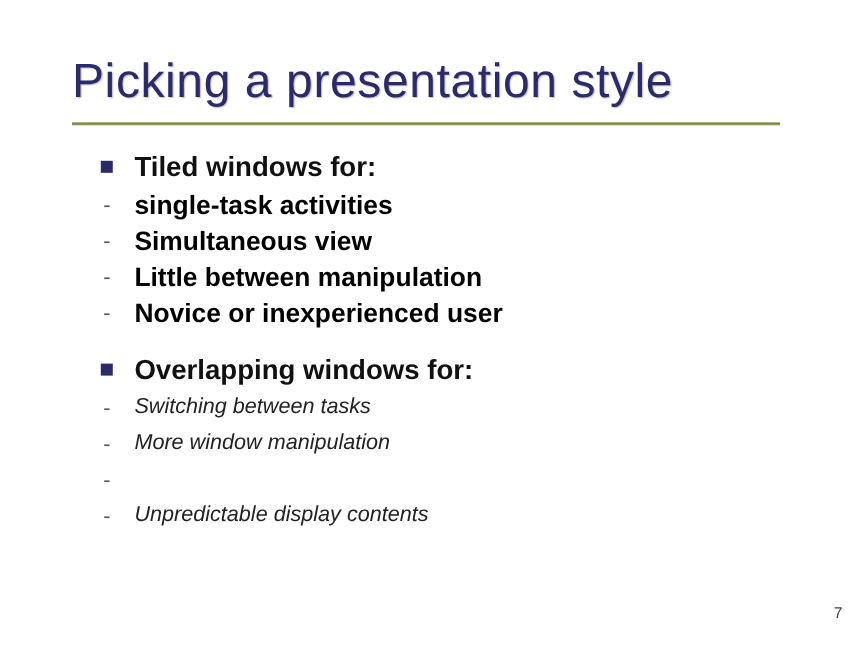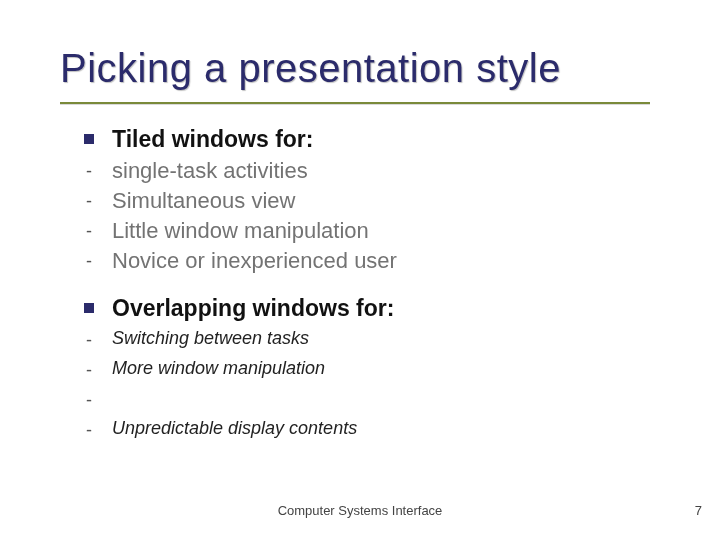--- a/index.html
+++ b/index.html
@@ -77,21 +77,22 @@
     flex: 0 0 10px;
     margin-right: 18px;
     color: #555;
     font-size: 18px;
     line-height: 28px;
     text-align: center;
   }
   .sub-text-lg {
     font-size: 22px;
     line-height: 28px;
-    color: #737373;
+    color: #000000;
+    font-weight: bold;
   }
   .sub-text-sm {
     font-size: 18px;
     line-height: 25px;
     color: #222;
     font-style: italic;
   }
   .footer {
     position: absolute;
     bottom: 22px;
@@ -127,21 +128,21 @@
       <div class="sub-row">
         <div class="dash">-</div>
         <div class="sub-text-lg">single-task activities</div>
       </div>
       <div class="sub-row">
         <div class="dash">-</div>
         <div class="sub-text-lg">Simultaneous view</div>
       </div>
       <div class="sub-row">
         <div class="dash">-</div>
-        <div class="sub-text-lg">Little window manipulation</div>
+        <div class="sub-text-lg">Little between manipulation</div>
       </div>
       <div class="sub-row">
         <div class="dash">-</div>
         <div class="sub-text-lg">Novice or inexperienced user</div>
       </div>
     </div>
 
     <div class="section">
       <div class="heading-row">
         <div class="sq-bullet"></div>
@@ -159,16 +160,15 @@
         <div class="dash">-</div>
       </div>
       <div class="sub-row">
         <div class="dash">-</div>
         <div class="sub-text-sm">Unpredictable display contents</div>
       </div>
     </div>
 
   </div>
 
-  <div class="footer">Computer Systems Interface</div>
   <div class="pagenum">7</div>
 
 </div>
 
 </body></html>

